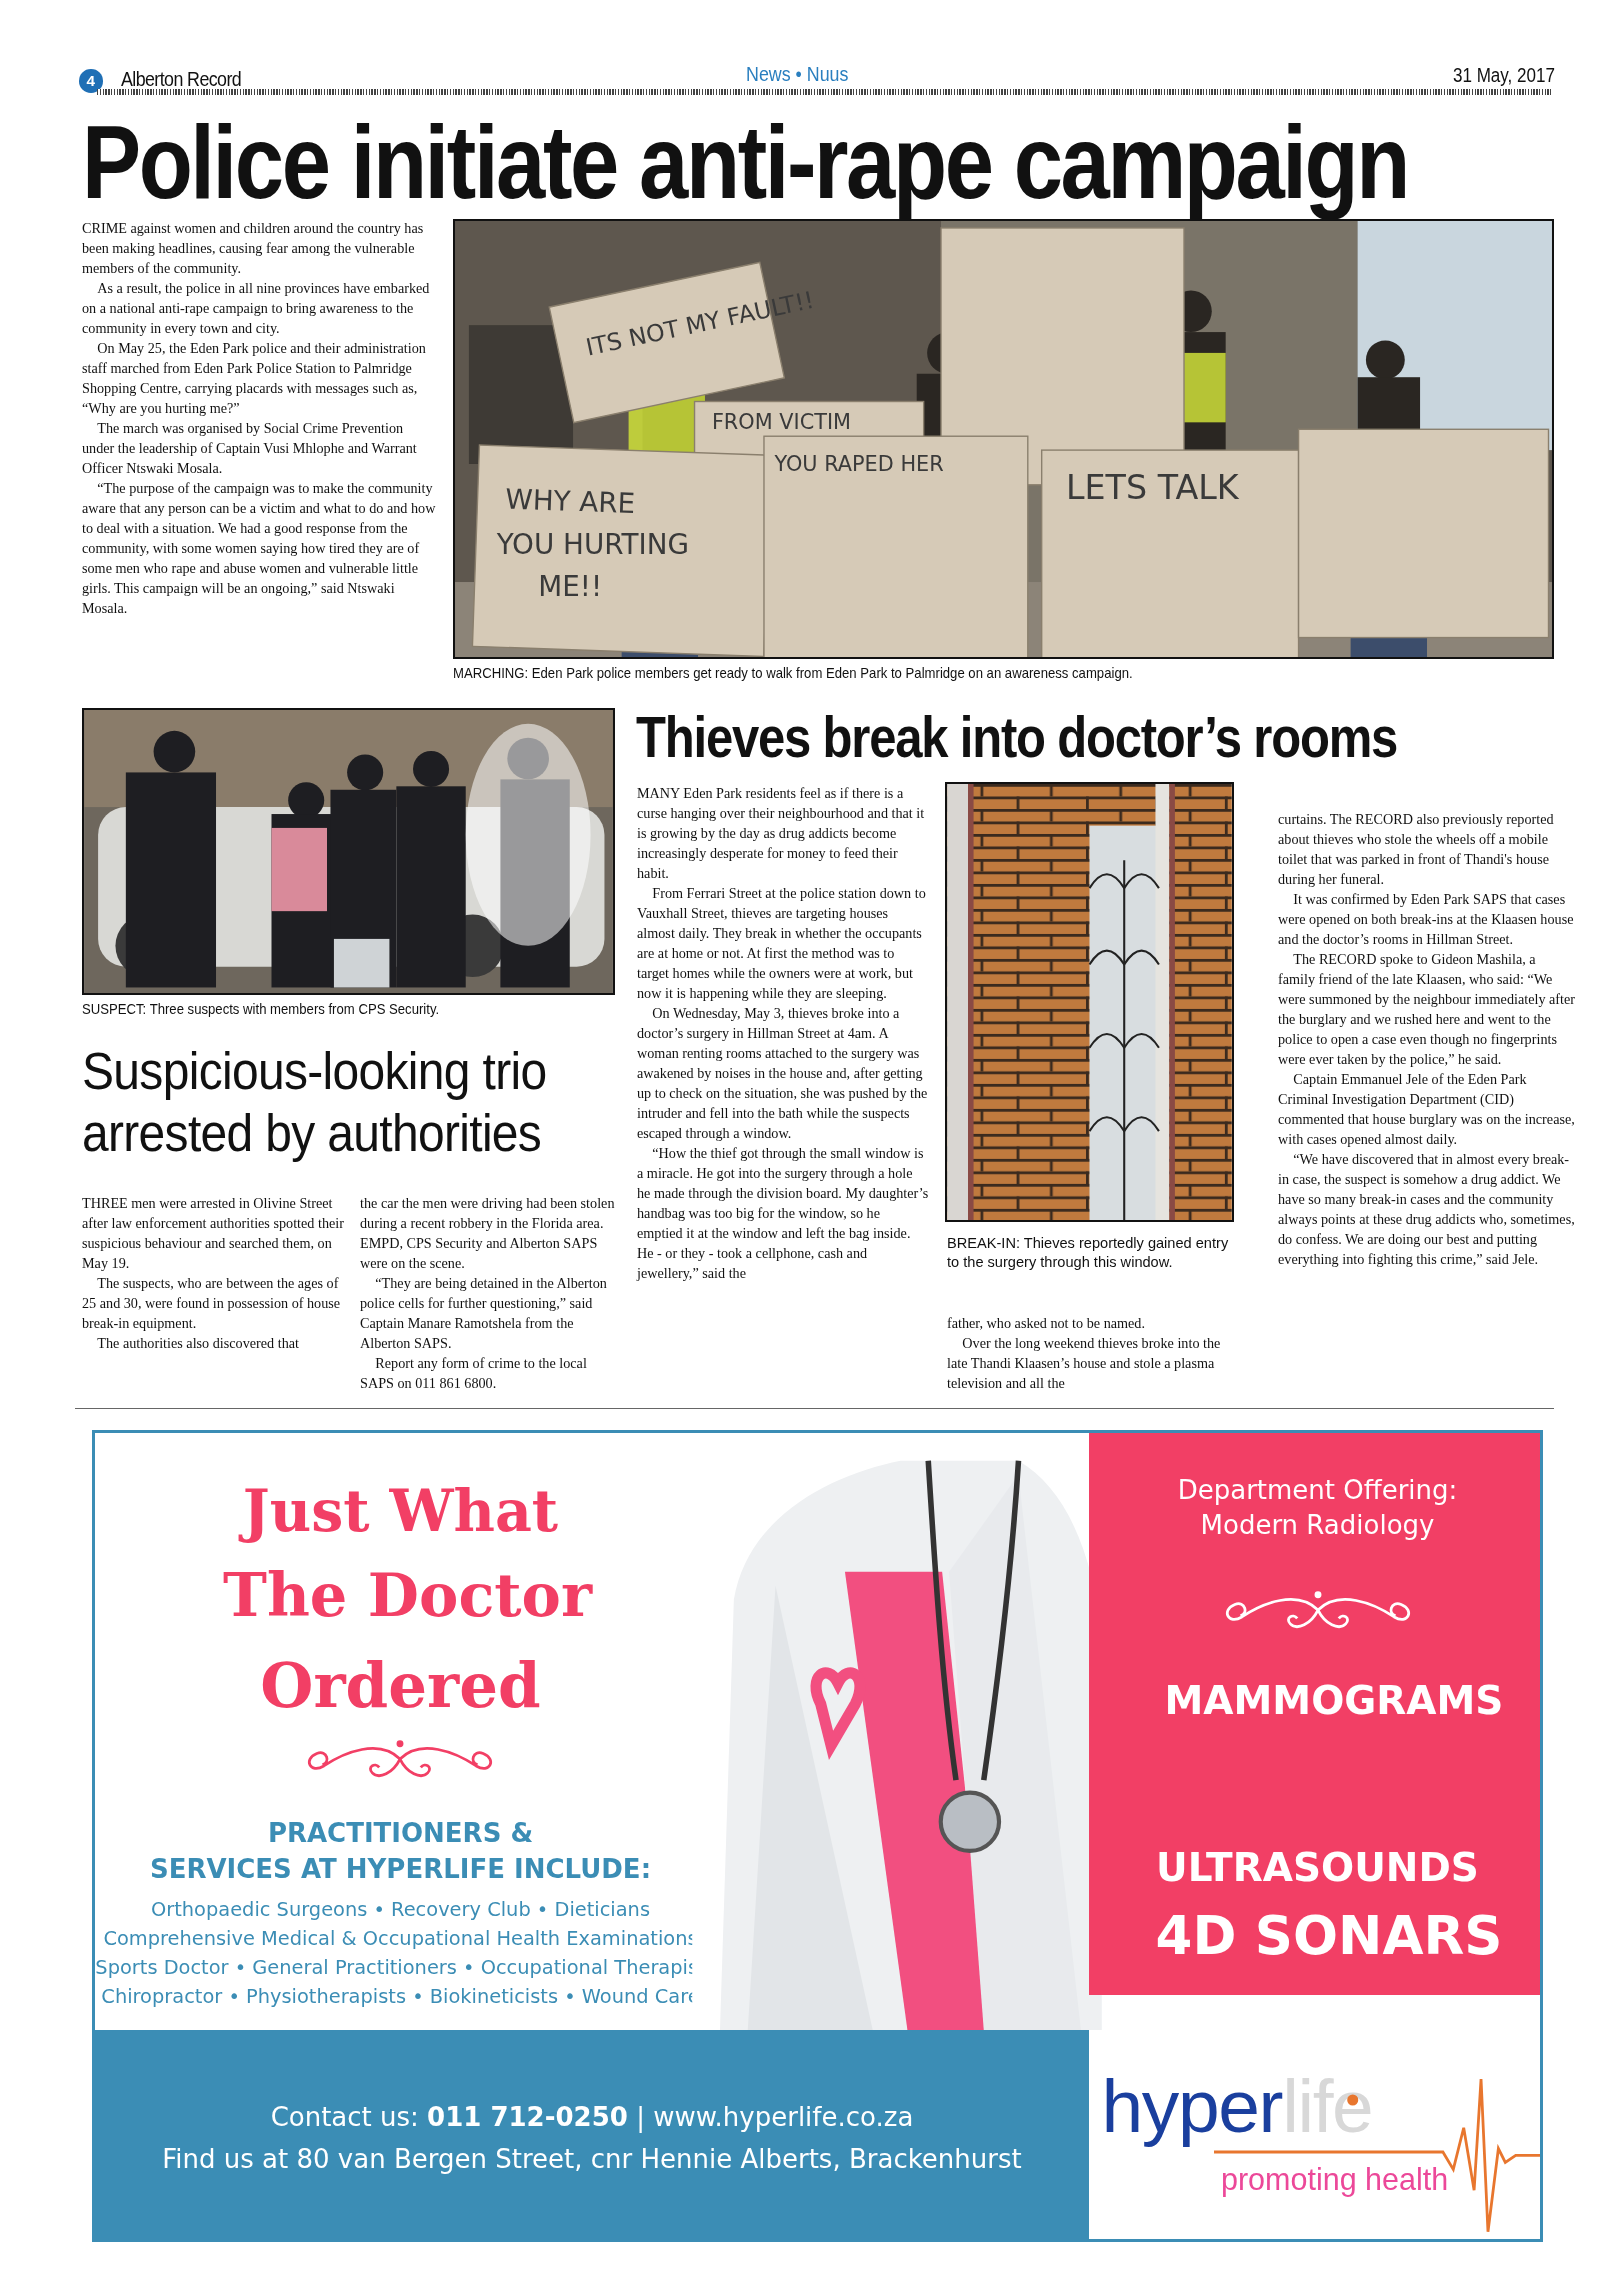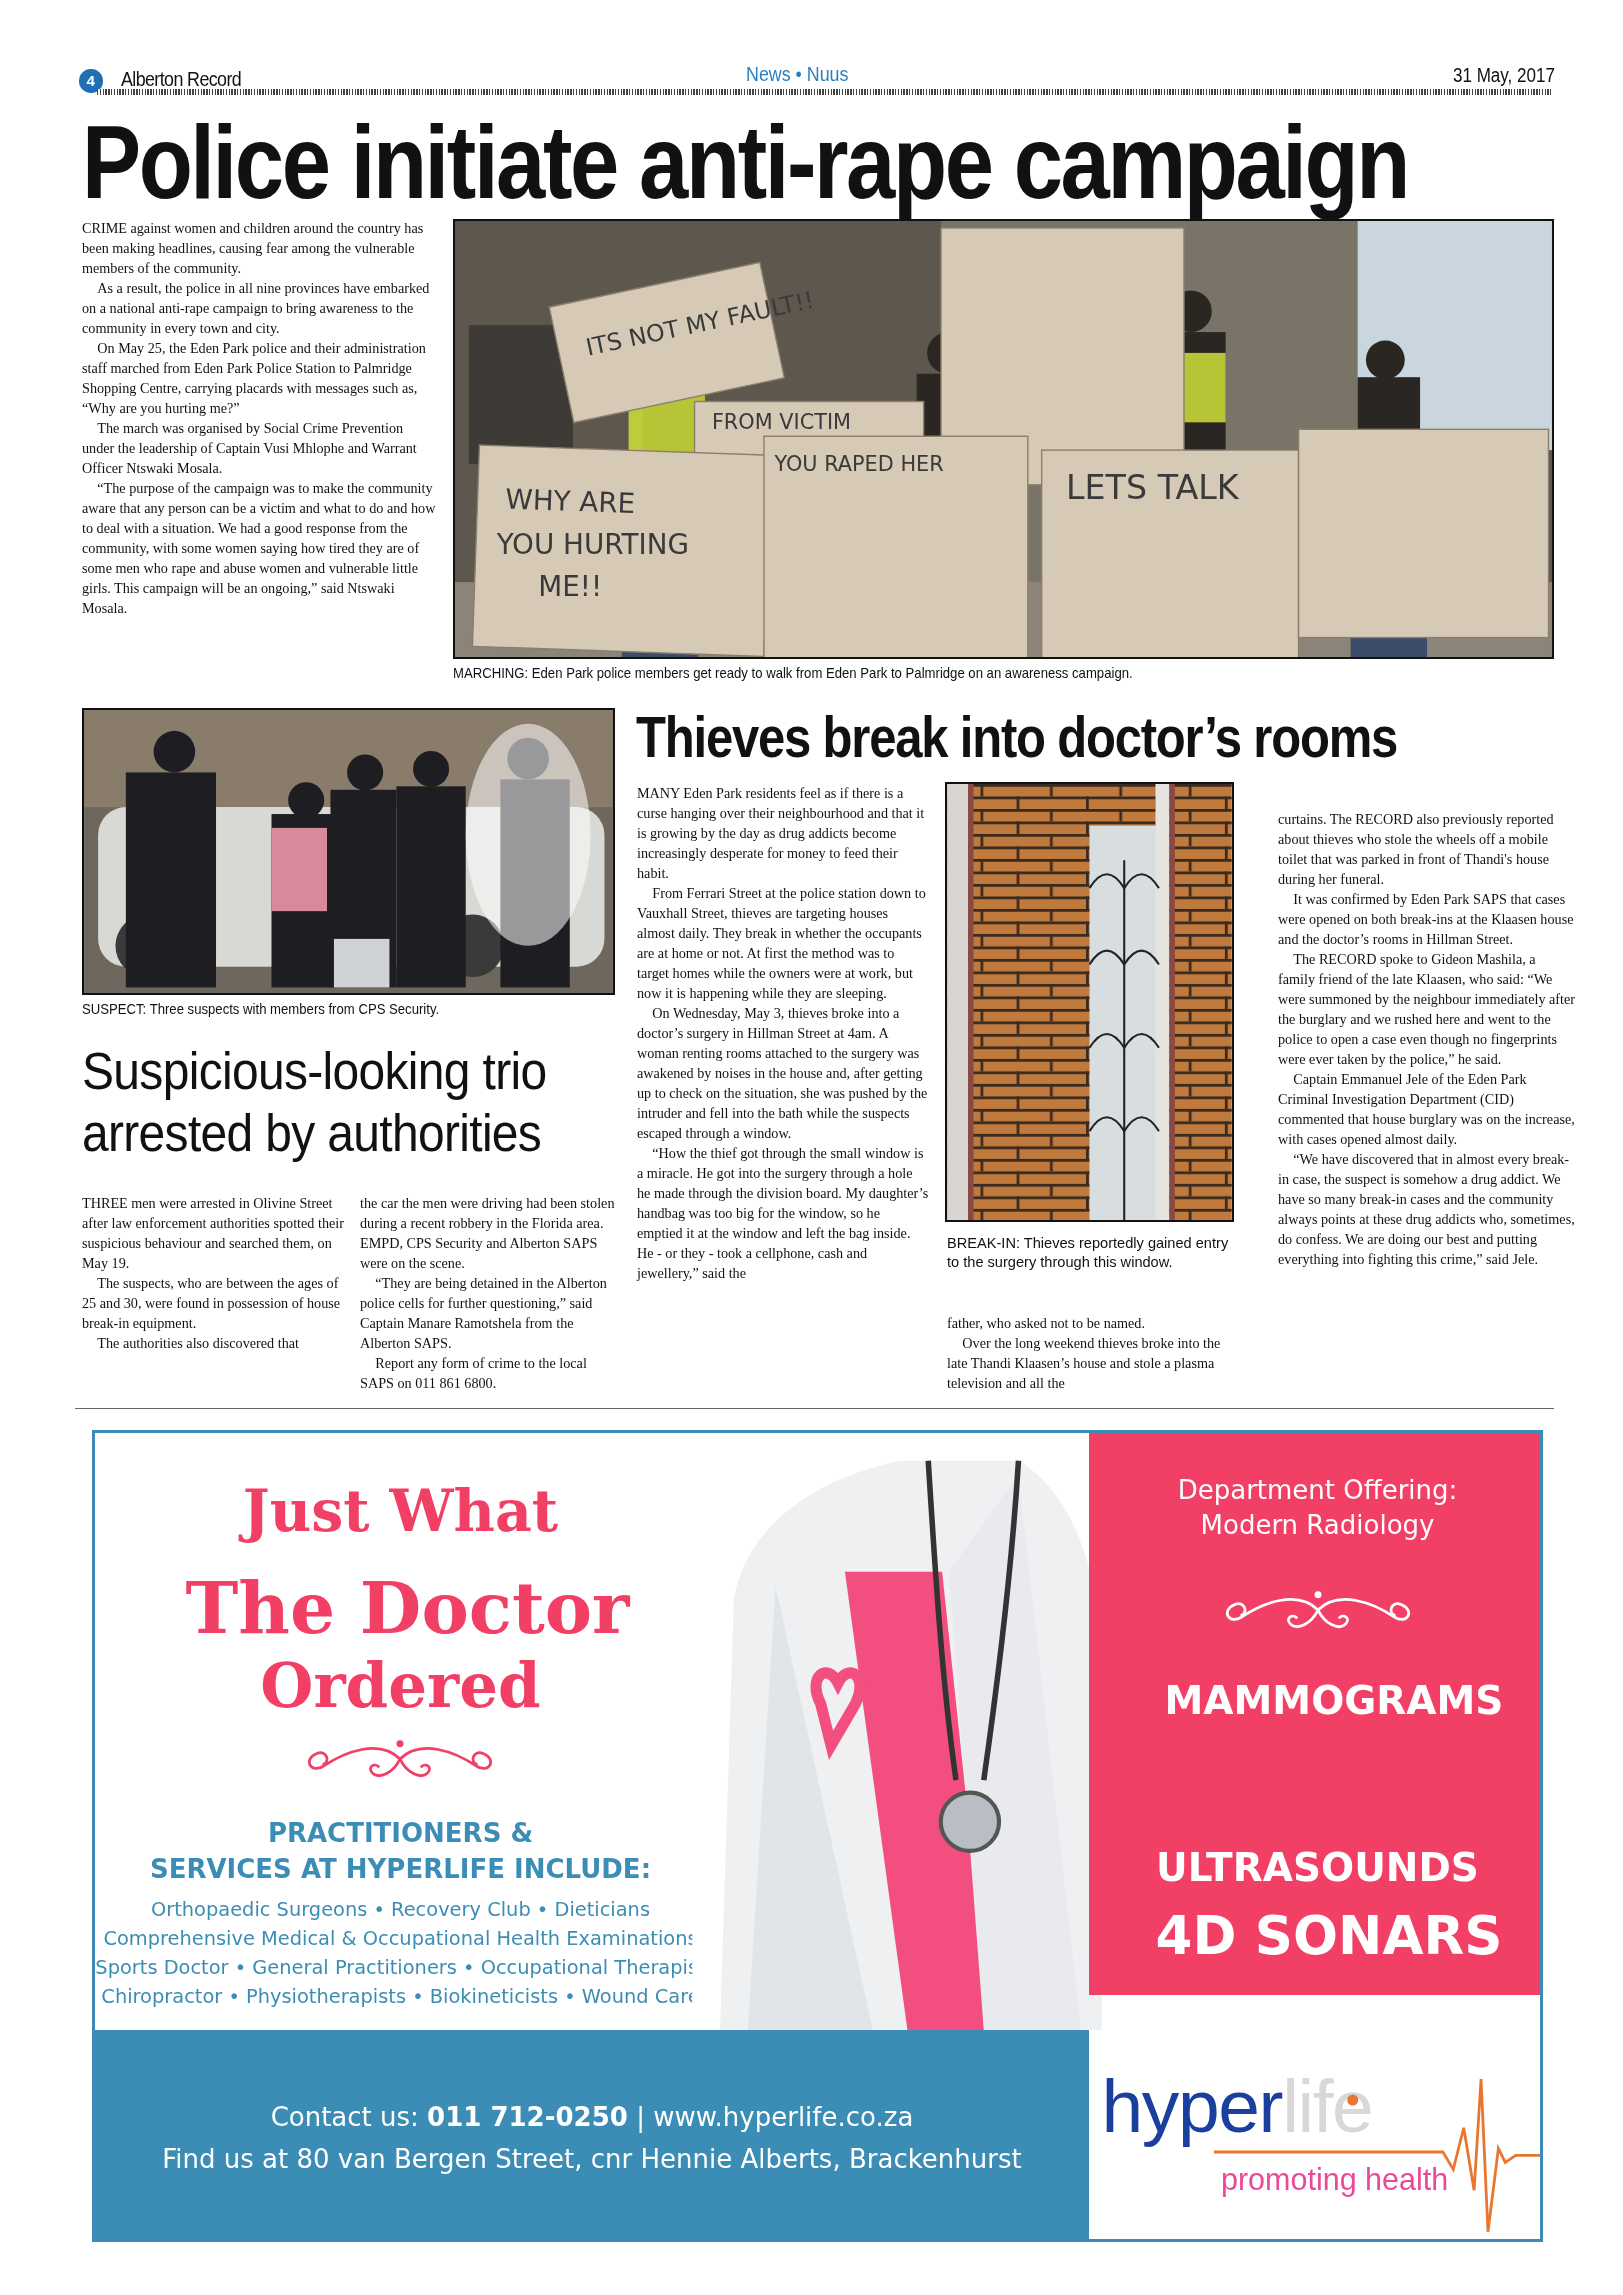--- a/index.html
+++ b/index.html
@@ -203,21 +203,21 @@
   <p>It was confirmed by Eden Park SAPS that cases were opened on both break-ins at the Klaasen house and the doctor’s rooms in Hillman Street.</p>
   <p>The RECORD spoke to Gideon Mashila, a family friend of the late Klaasen, who said: “We were summoned by the neighbour immediately after the burglary and we rushed here and went to the police to open a case even though no fingerprints were ever taken by the police,” he said.</p>
   <p>Captain Emmanuel Jele of the Eden Park Criminal Investigation Department (CID) commented that house burglary was on the increase, with cases opened almost daily.</p>
   <p>“We have discovered that in almost every break-in case, the suspect is somehow a drug addict. We have so many break-in cases and the community always points at these drug addicts who, sometimes, do confess. We are doing our best and putting everything into fighting this crime,” said Jele.</p>
 </div>
 
 <div class="abs divider"></div>
 
 <div class="abs ad">
   <div class="ad-left-title" style="top:43px; font-size:57px; line-height:69px;">Just What</div>
-  <div class="ad-left-title" style="top:123px; font-size:71px; line-height:104px;padding-left:14px;">The Doctor</div>
+  <div class="ad-left-title" style="top:111px; font-size:59px; line-height:104px;padding-left:14px;">The Doctor</div>
   <div class="ad-left-title" style="top:215px; font-size:61px; line-height:76px;">Ordered</div>
   <svg class="abs" style="left:208px; top:305px;" width="194" height="49" viewBox="0 0 280 70">
     <g fill="none" stroke="#f23f65" stroke-width="4">
       <circle cx="140" cy="8" r="3" fill="#f23f65"></circle>
       <path d="M140 30 C110 0 60 20 30 40 C10 52 0 30 20 22 C35 16 40 36 28 38"></path>
       <path d="M140 30 C170 0 220 20 250 40 C270 52 280 30 260 22 C245 16 240 36 252 38"></path>
       <path d="M140 30 C130 50 110 60 100 50 C92 42 104 34 110 42"></path>
       <path d="M140 30 C150 50 170 60 180 50 C188 42 176 34 170 42"></path>
     </g>
   </svg>

